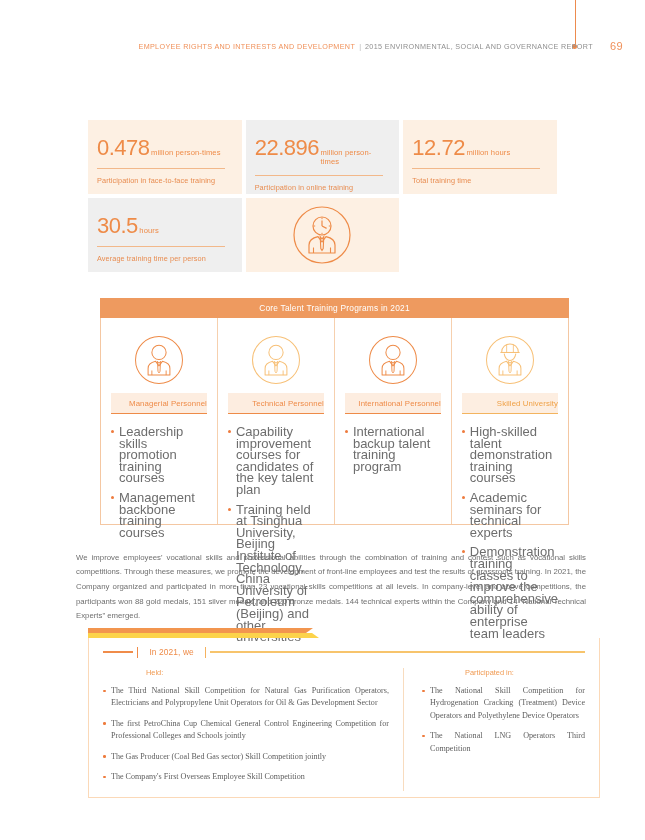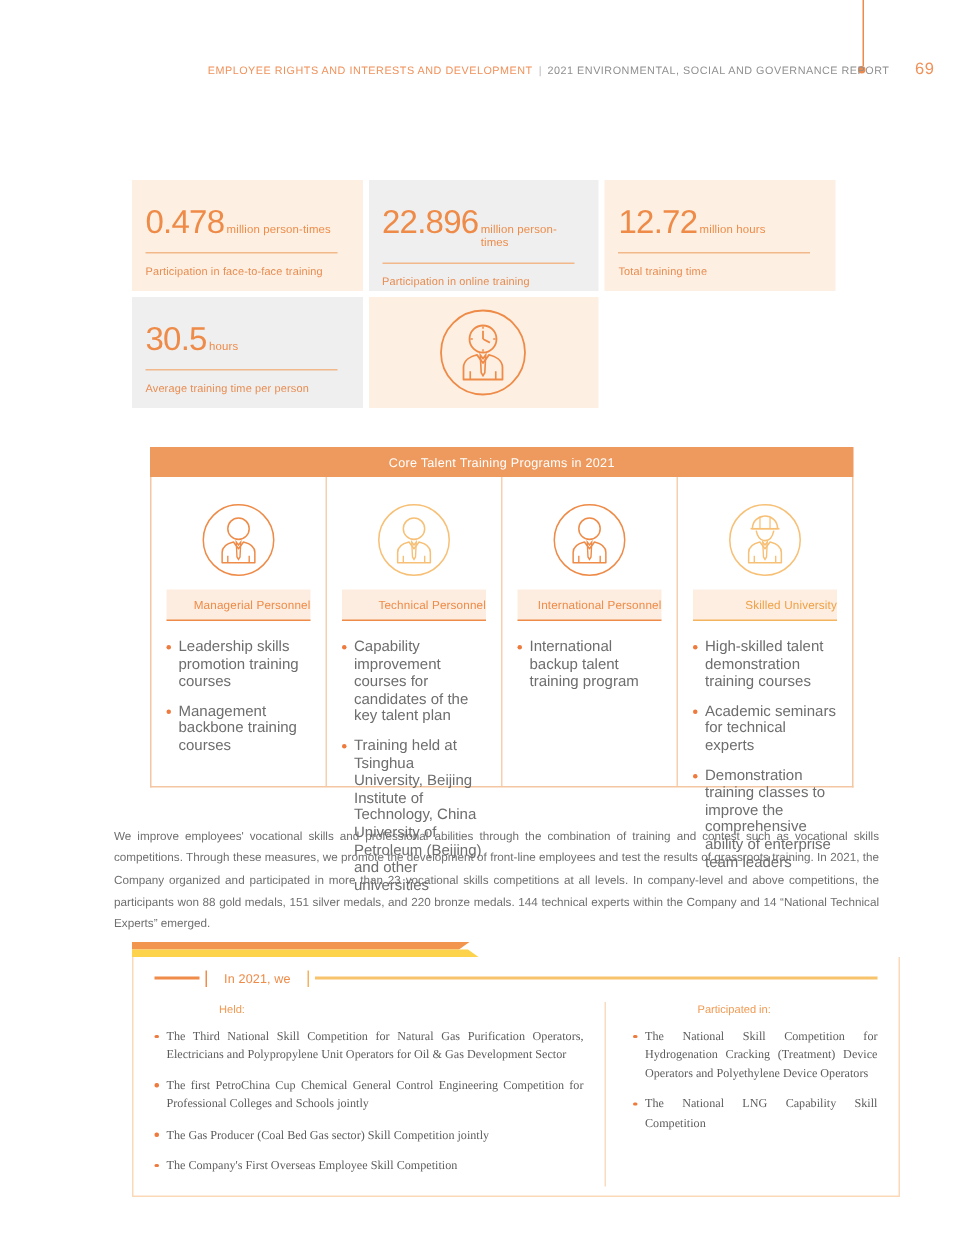--- a/index.html
+++ b/index.html
@@ -40,21 +40,21 @@
   .core-body{border:1px solid #F4C7A2;border-top:none;display:flex;height:207px;box-sizing:border-box;}
   .col{flex:1;box-sizing:border-box;padding:14px 10px 0 10px;position:relative;}
   .col + .col{border-left:1px solid #F6D0AE;}
   .col-icon{display:flex;justify-content:center;height:56px;align-items:center;}
   .col-label{margin-top:5px;height:20px;background:#FDEDE0;border-bottom:1.6px solid #EE8B48;
     display:flex;align-items:center;justify-content:flex-end;}
   .col-label.amber{background:#FDEEE1;border-bottom-color:#F3B45F;}
   .col-label span{font-size:7.8px;color:#EE8B48;letter-spacing:.1px;}
   .col-label.amber span{color:#EFA045;}
   .col ul{list-style:none;margin:12px 0 0 0;padding:0;}
-  .col li{position:relative;padding-left:8px;font-size:10px;line-height:11.6px;color:#6d6d6d;margin-bottom:8px;}
+  .col li{position:relative;padding-left:8px;font-size:13px;line-height:11.6px;color:#6d6d6d;margin-bottom:8px;}
   .col li::before{content:"";position:absolute;left:0;top:4px;width:3px;height:3px;border-radius:50%;background:#EE7B3D;}
 
   
   .para{position:absolute;left:76px;top:543px;width:510px;font-size:7.8px;line-height:14.6px;
     color:#6f6f6f;text-align:justify;}
 
   
   .in21{position:absolute;left:88px;top:628px;width:512px;}
   .stripe-wrap{position:relative;height:10px;}
   .stripe-o{position:absolute;left:0;top:0;width:218px;height:5px;background:#F2954F;}
@@ -83,21 +83,21 @@
 </head>
 <body>
 
 <div class="page">
 
   <div class="hdr-rule"></div>
   <div class="hdr-dot"></div>
   <div class="hdr">
     <span class="hdr-a">EMPLOYEE RIGHTS AND INTERESTS AND DEVELOPMENT</span>
     <span class="hdr-sep">|</span>
-    <span class="hdr-b">2021 ENVIRONMENTAL, SOCIAL AND GOVERNANCE REPORT</span>
+    <span class="hdr-b">2015 ENVIRONMENTAL, SOCIAL AND GOVERNANCE REPORT</span>
     <span class="hdr-pg">69</span>
   </div>
 
   <div class="kpi-grid">
 
     <div class="kpi peach">
       <div class="kpi-topline">
         <span class="kpi-num">0.478</span>
         <span class="kpi-unit">million person-times</span>
       </div>
@@ -266,20 +266,20 @@
             <li>The Third National Skill Competition for Natural Gas Purification Operators, Electricians and Polypropylene Unit Operators for Oil &amp; Gas Development Sector</li>
             <li>The first PetroChina Cup Chemical General Control Engineering Competition for Professional Colleges and Schools jointly</li>
             <li>The Gas Producer (Coal Bed Gas sector) Skill Competition jointly</li>
             <li>The Company's First Overseas Employee Skill Competition</li>
           </ul>
         </div>
         <div class="in21-col right">
           <div class="sub">Participated in:</div>
           <ul>
             <li>The National Skill Competition for Hydrogenation Cracking (Treatment) Device Operators and Polyethylene Device Operators</li>
-            <li>The National LNG Capability Skill Competition</li>
+            <li>The National LNG Operators Third Competition</li>
           </ul>
         </div>
       </div>
     </div>
   </div>
 
 </div>
 
 </body></html>

